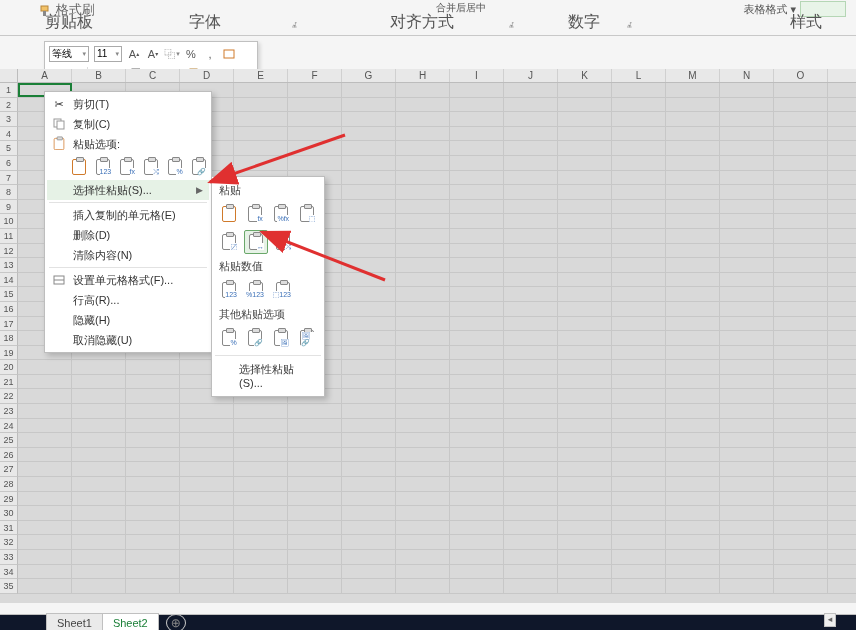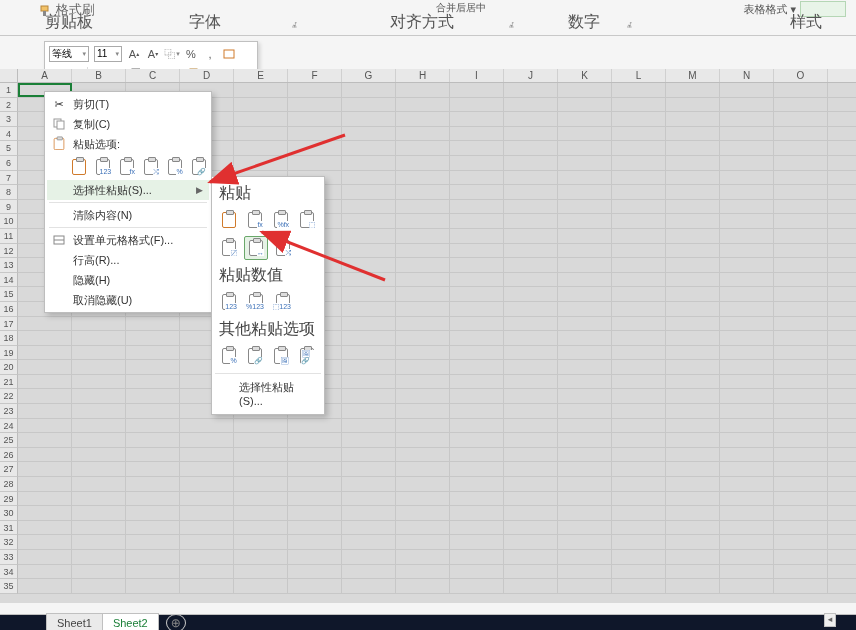--- a/index.html
+++ b/index.html
@@ -285,21 +285,21 @@
     position: absolute;
     left: 211px;
     top: 176px;
     width: 114px;
     background: #fff;
     border: 1px solid #bdbdbd;
     box-shadow: 3px 3px 6px rgba(0,0,0,0.2);
     padding: 3px;
   }
   .sub-title {
-    font-size: 16px;
+    font-size: 11px;
     color: #444;
     padding: 3px 4px 2px;
   }
   .sub-row {
     display: flex;
     gap: 3px;
     padding: 2px;
   }
   .sub-row .paste-ic { width: 24px; height: 24px; }
   .sub-row .paste-ic.highlight { border: 1px solid #6aa86a; background: #e6f2e6; }
@@ -1161,20 +1161,26 @@
           <span class="sub">🔗</span>
         </span>
       </div>
   </div>
   <div class="ctx-item hover">
     <span>选择性粘贴(S)...</span>
     <span class="ctx-arrow">▶</span>
   </div>
   <div class="thin-sep"></div>
   <div class="ctx-item">
+    <span>插入复制的单元格(E)</span>
+  </div>
+  <div class="ctx-item">
+    <span>删除(D)</span>
+  </div>
+  <div class="ctx-item">
     <span>清除内容(N)</span>
   </div>
   <div class="thin-sep"></div>
   <div class="ctx-item">
     <span class="ctx-icon">
         <svg width="12" height="12">
           <rect x="1" y="2" width="10" height="8" fill="none" stroke="#888"></rect>
           <line x1="1" y1="6" x2="11" y2="6" stroke="#888"></line>
         </svg>
       </span>

